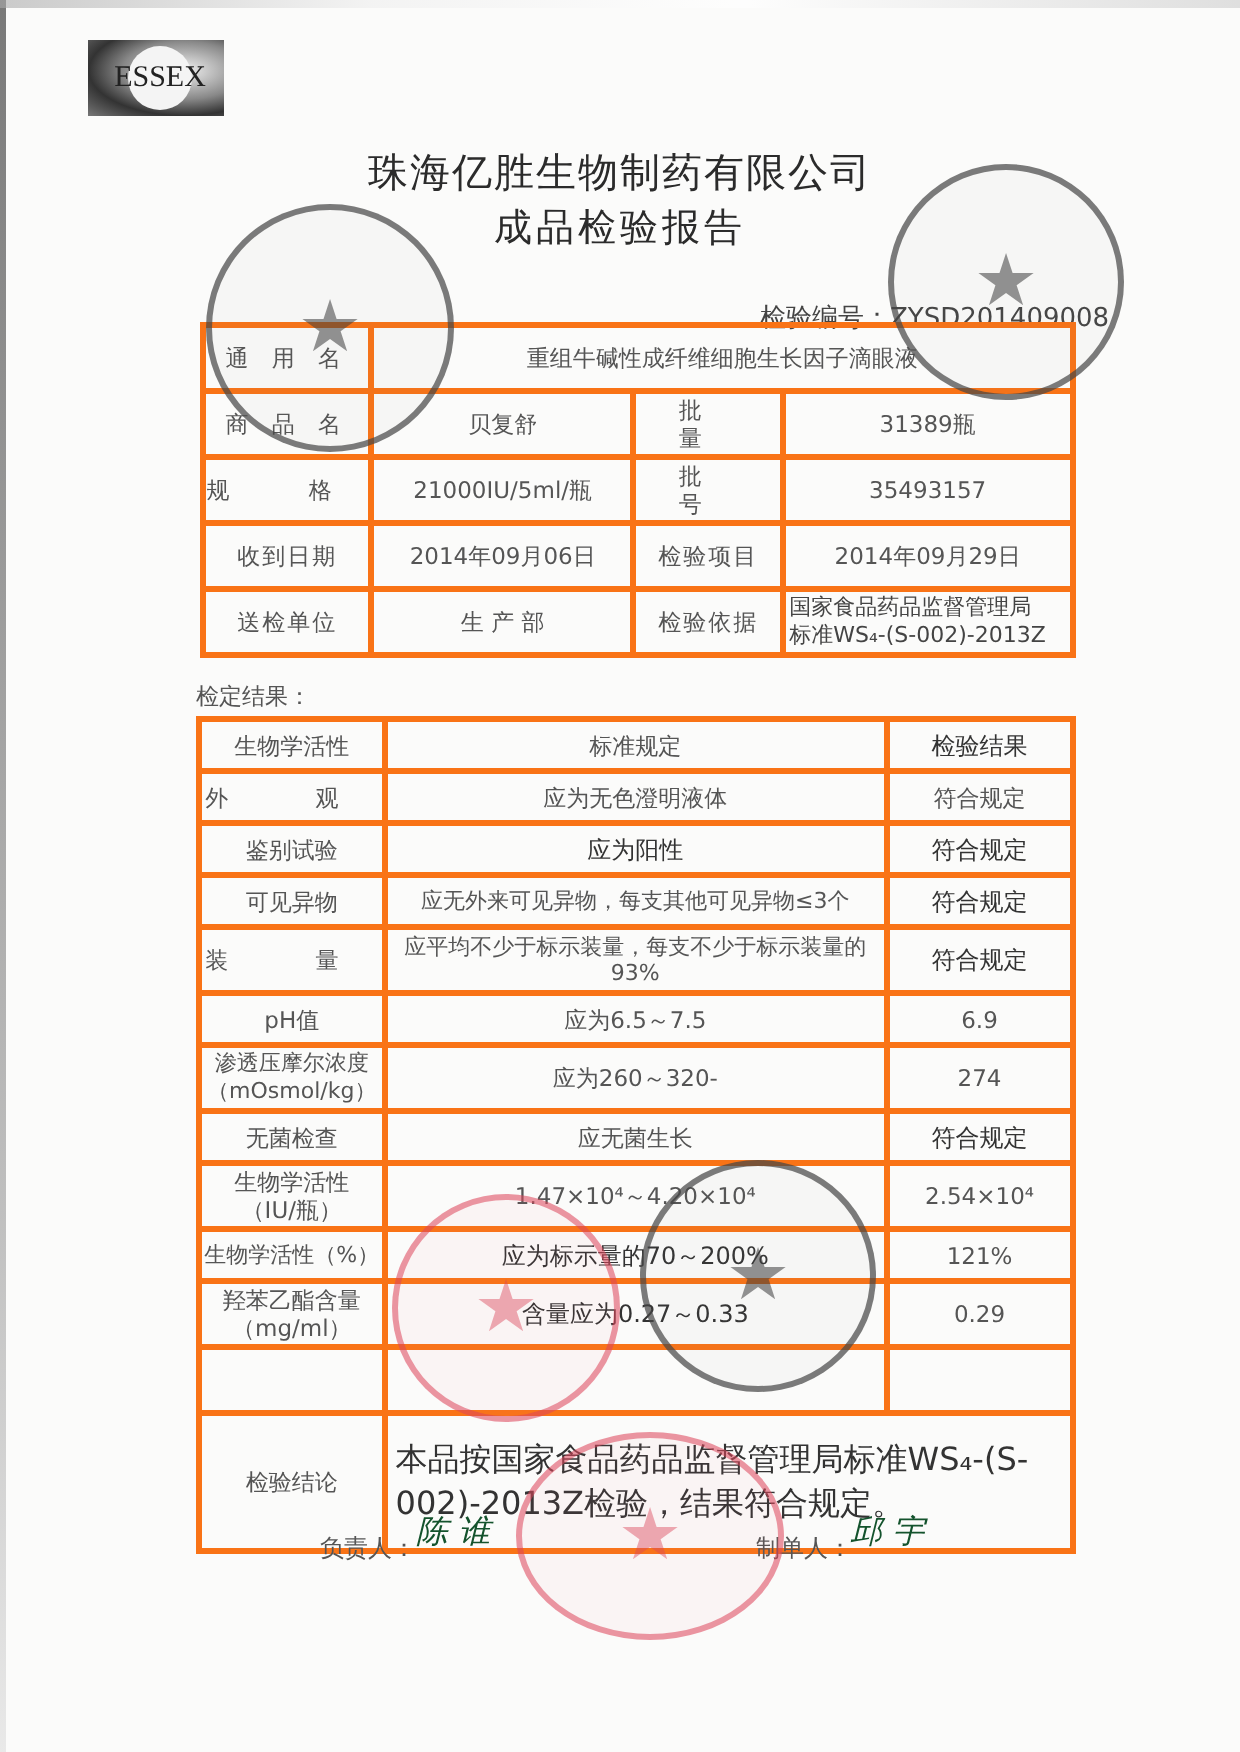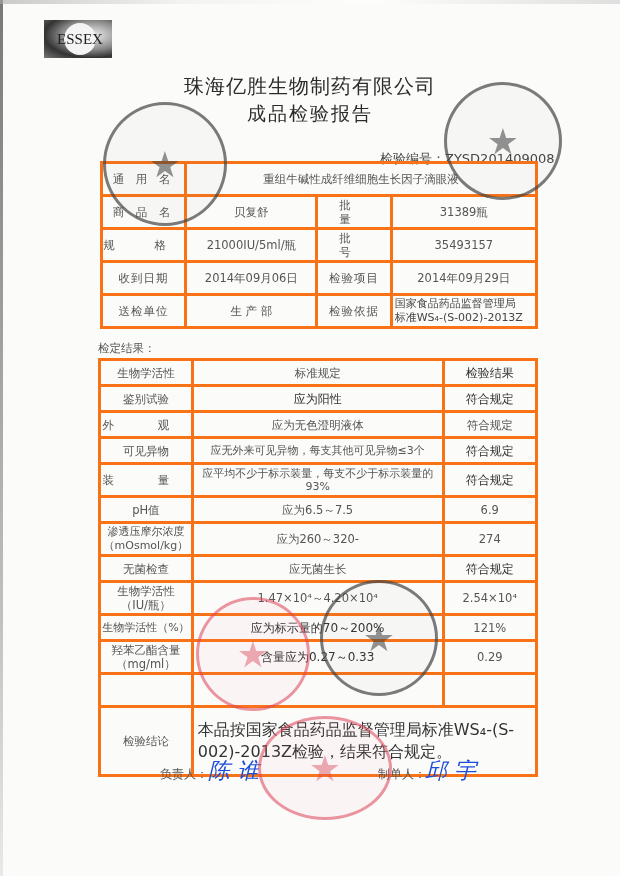--- a/index.html
+++ b/index.html
@@ -46,21 +46,21 @@
     .t2 td { height: 23px; }
     .t2 .a { width: 90px; }
     .t2 .b { width: 256px; }
     .t2 .c { width: 92px; }
     .t2 td.tall { height: 30px; }
     .t2 .dark { color: #333; font-size: 12px; }
     .t2 .conclusion { text-align: left; padding: 4px 4px; line-height: 22px; color: #333; font-size: 16px; height: 58px; }
     .t2 .empty { height: 30px; }
 
     .signoff { position: absolute; top: 766px; font-size: 12px; color: #555; }
-    .sig { position: absolute; font-family: "DejaVu Serif", serif; font-size: 22px; color: #1d4ed8; font-style: italic; }
+    .sig { position: absolute; font-family: "DejaVu Serif", serif; font-size: 16px; color: #14532d; font-style: italic; }
 
     .stamp { position: absolute; border-radius: 50%; pointer-events: none; }
     .stamp.gray { border: 3px solid rgba(70,70,70,.7); background: rgba(120,120,120,.04); }
     .stamp.red { border: 3px solid rgba(220,70,90,.55); background: rgba(230,120,140,.05); }
     .stamp .star { position: absolute; left: 50%; top: 50%; transform: translate(-50%,-50%); font-size: 36px; }
     .stamp.gray .star { color: rgba(60,60,60,.55); }
     .stamp.red .star { color: rgba(220,70,90,.45); }
   </style>
 </head>
 <body>
@@ -120,28 +120,28 @@
 <div class="results-label">检定结果：</div>
 
 <table class="t2">
   <tbody>
       <tr>
     <td class="a">生物学活性</td>
     <td class="b">标准规定</td>
     <td class="c dark">检验结果</td>
   </tr>
   <tr>
+    <td class="a" style="letter-spacing:20px">外 观</td>
+    <td class="b">应为无色澄明液体</td>
+    <td class="c">符合规定</td>
+  </tr>
+  <tr>
     <td class="a">鉴别试验</td>
     <td class="b dark">应为阳性</td>
     <td class="c dark">符合规定</td>
-  </tr>
-  <tr>
-    <td class="a" style="letter-spacing:20px">外 观</td>
-    <td class="b">应为无色澄明液体</td>
-    <td class="c">符合规定</td>
   </tr>
   <tr>
     <td class="a">可见异物</td>
     <td class="b" style="font-size:11px">应无外来可见异物，每支其他可见异物≤3个</td>
     <td class="c dark">符合规定</td>
   </tr>
   <tr>
     <td class="a tall" style="letter-spacing:20px">装 量</td>
     <td class="b tall" style="font-size:11px;line-height:13px">应平均不少于标示装量，每支不少于标示装量的93%</td>
     <td class="c dark tall">符合规定</td>

